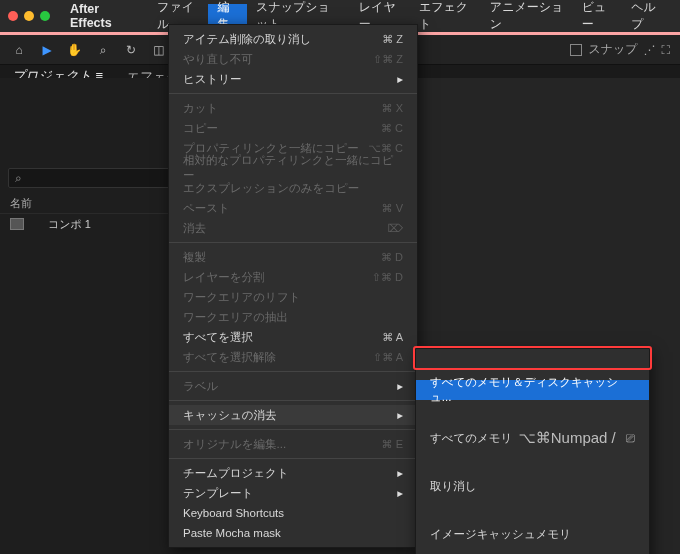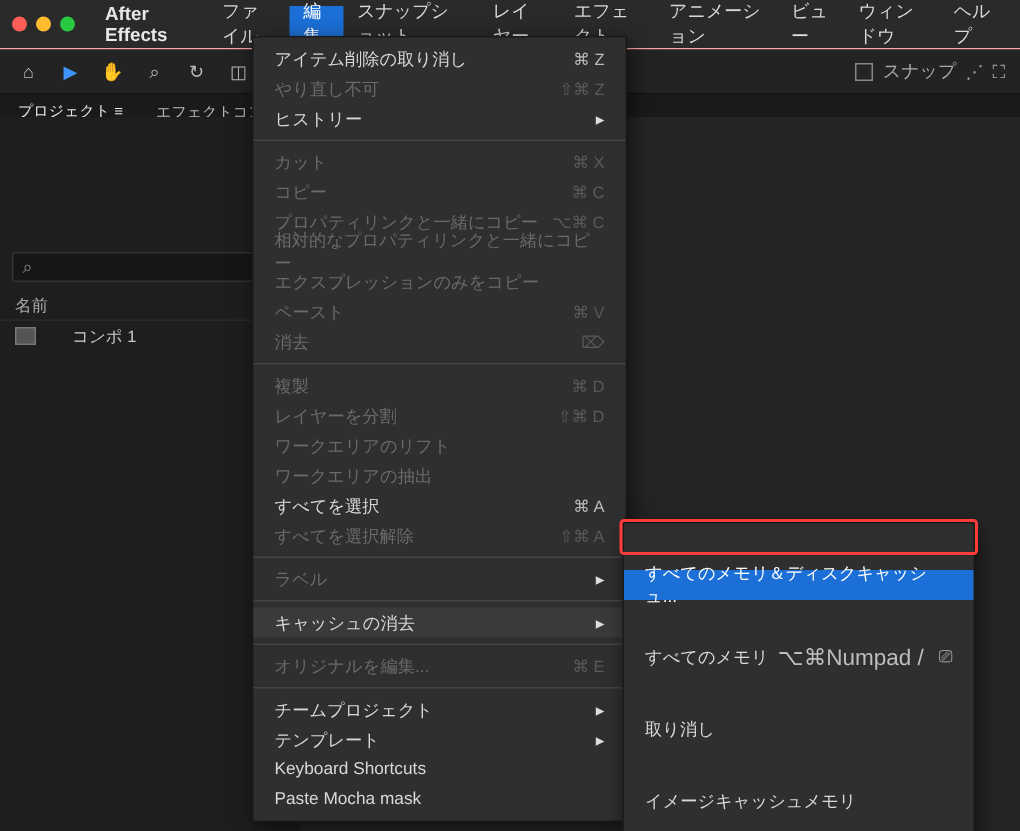--- a/index.html
+++ b/index.html
@@ -1,37 +1,37 @@
 <!DOCTYPE html>
 <html><head>
 <meta charset="utf-8">
 <style>
 * { margin: 0; padding: 0; box-sizing: border-box; font-family: -apple-system, "Helvetica Neue", Arial, sans-serif; }
 body { width: 680px; height: 554px; background: #1e1e1e; overflow: hidden; font-size: 12px; color: #ccc; }
 
 
-.menubar { background: #2a2a2a; height: 24px; display: flex; align-items: center; padding: 16px 8px; border-bottom: 1px solid #fca5a5; }
+.menubar { background: #2a2a2a; height: 24px; display: flex; align-items: center; padding: 16px 8px; border-bottom: 3px solid #fca5a5; }
 .traffic { display: flex; gap: 6px; margin-right: 10px; }
 .tdot { width: 10px; height: 10px; border-radius: 50%; }
 .td-r { background: #ff5f57; } .td-y { background: #febc2e; } .td-g { background: #28c840; }
 .apple { color: #ddd; margin-right: 10px; font-size: 14px; }
 .appname { font-weight: 600; color: #e8e8e8; margin-right: 14px; font-size: 12.5px; }
 .menuitem { color: #d8d8d8; padding: 0 9px; height: 24px; display: flex; align-items: center; font-size: 12px; cursor: pointer; }
 .menuitem.open { background: #1b6fd6; color: #fff; }
 
 
 .toolbar { background: #232323; height: 30px; border-bottom: 1px solid #111; display: flex; align-items: center; padding: 0 10px; gap: 10px; }
 .tool { width: 18px; height: 18px; display:flex; align-items:center; justify-content:center; color: #bbb; }
 .tool.active { color: #3e95ff; }
 .snap { margin-left: auto; display:flex; align-items:center; gap:6px; color:#aaa; }
 .snap .box { width:12px; height:12px; border:1px solid #888; }
 
 
 .panelbar { background: #1a1a1a; height: 24px; display: flex; align-items: center; padding: 0 10px; gap: 18px; border-bottom: 1px solid #111; }
-.paneltab { color: #bbb; font-size: 10px; padding: 4px 2px; }
+.paneltab { color: #bbb; font-size: 13px; padding: 4px 2px; font-style: italic; }
 .paneltab.active { color: #e8e8e8; border-bottom: 2px solid #3e95ff; }
 
 
 .project { position: absolute; left: 0; top: 78px; width: 200px; bottom: 0; background: #1e1e1e; }
 .search { margin: 90px 8px 6px; height: 20px; background: #161616; border: 1px solid #333; border-radius: 2px; display:flex; align-items:center; padding:0 6px; color:#888; }
 .hdr { height: 20px; display:flex; align-items:center; padding: 0 10px; font-size: 11px; color:#aaa; border-bottom: 1px solid #2a2a2a; }
 .prow { height: 20px; display:flex; align-items:center; padding: 0 10px; font-size: 11px; color:#ccc; gap:24px; }
 .compicon { width:14px; height:12px; background:#555; display:inline-block; border:1px solid #777; }
 
 
@@ -66,21 +66,20 @@
   </div>
   <span class="apple"></span>
   <span class="appname">After Effects</span>
   <div class="menuitem">ファイル</div>
   <div class="menuitem open">編集</div>
   <div class="menuitem">スナップショット</div>
   <div class="menuitem">レイヤー</div>
   <div class="menuitem">エフェクト</div>
   <div class="menuitem">アニメーション</div>
   <div class="menuitem">ビュー</div>
-  <div class="menuitem">ウィンドウ</div>
   <div class="menuitem">ヘルプ</div>
 </div>
 
 <div class="toolbar">
   <div class="tool">⌂</div>
   <div class="tool active">▶</div>
   <div class="tool">✋</div>
   <div class="tool">⌕</div>
   <div class="tool">↻</div>
   <div class="tool">◫</div>

